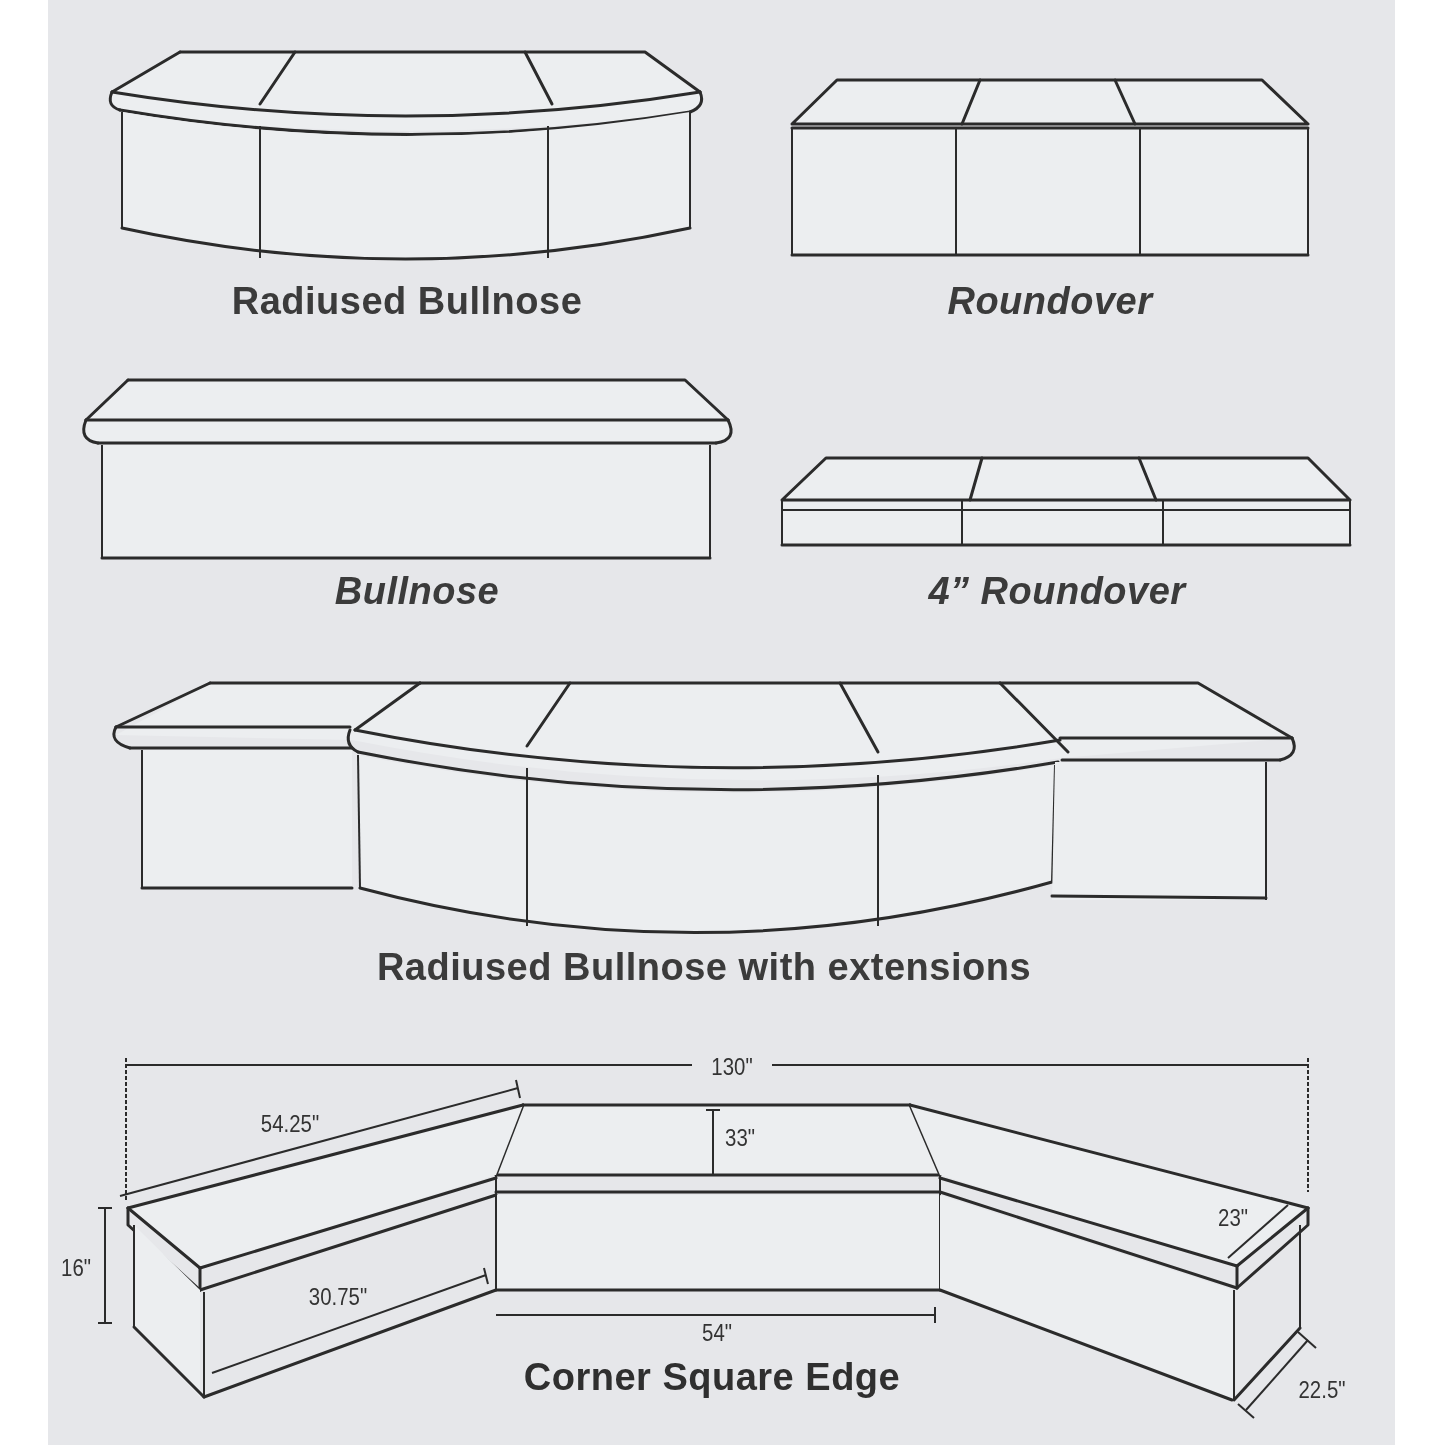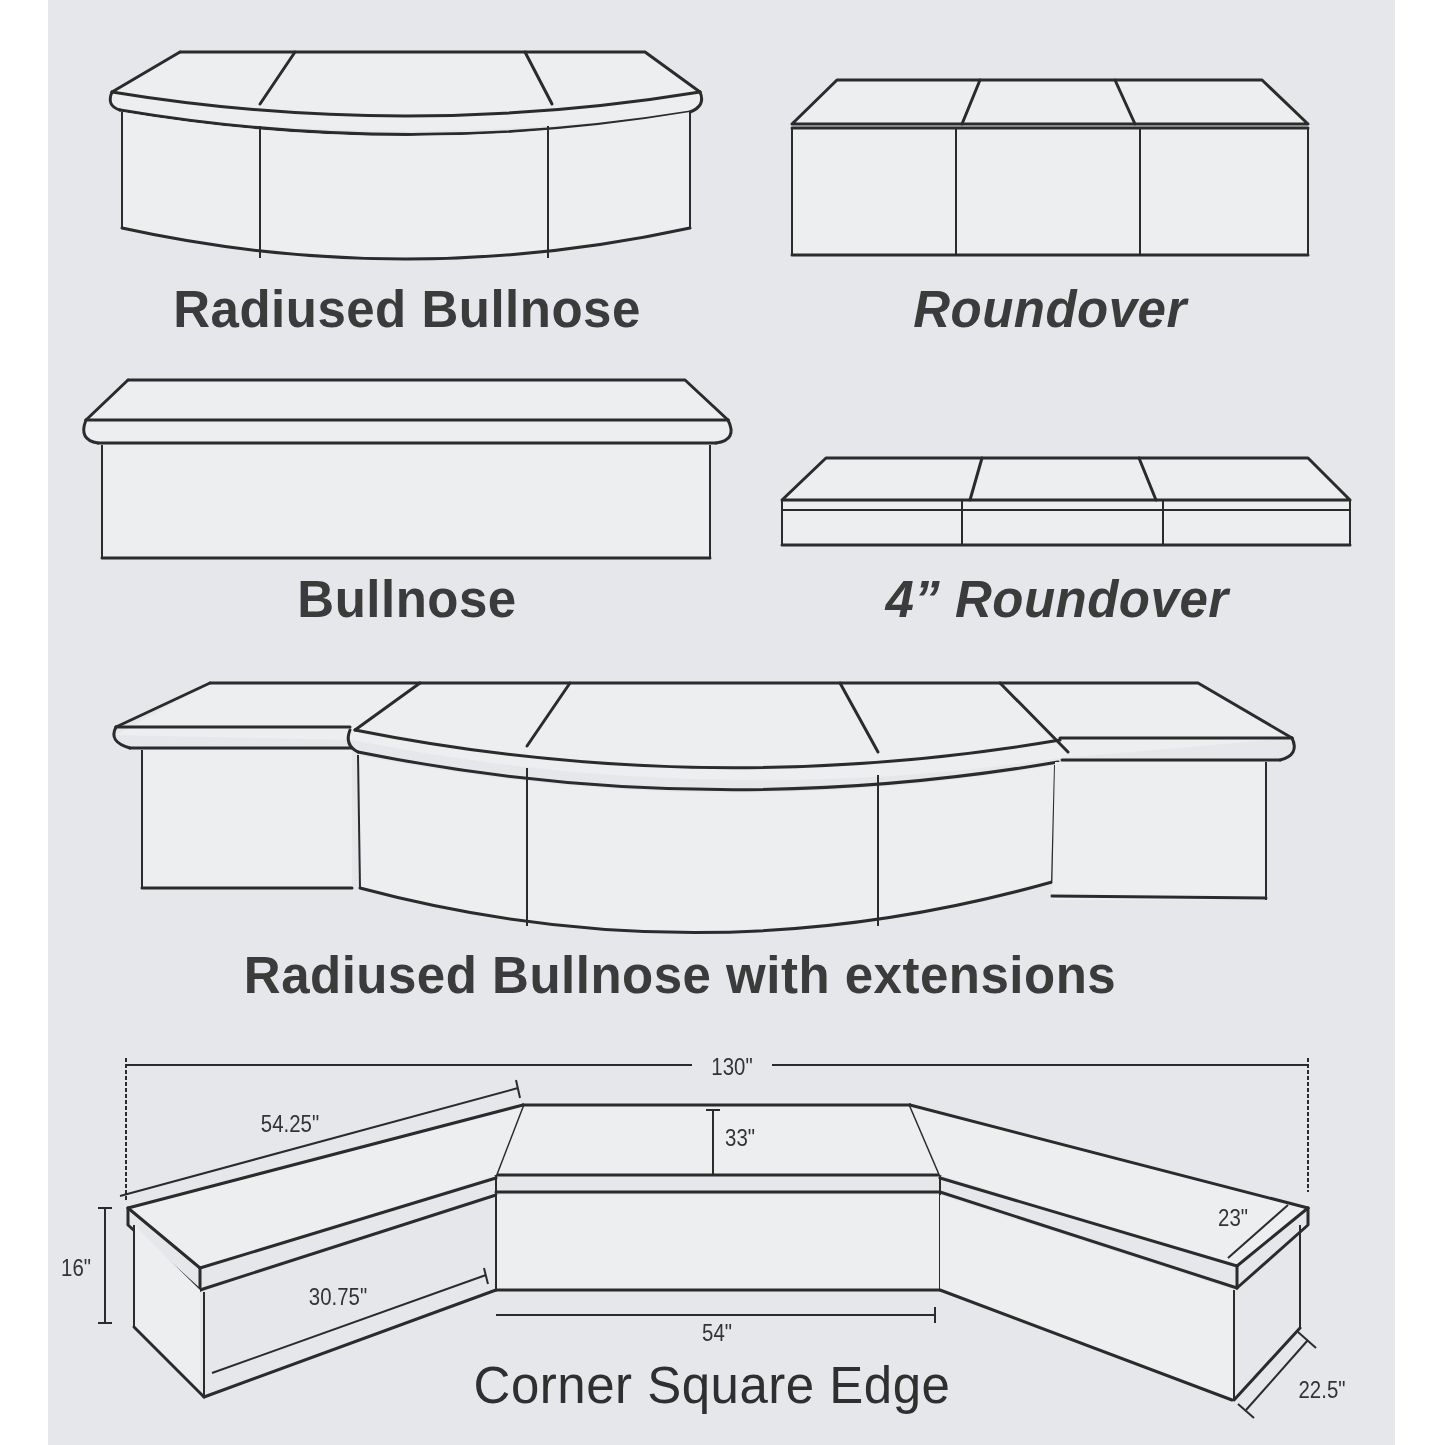--- a/index.html
+++ b/index.html
@@ -4,21 +4,21 @@
   <style>
     html, body { margin: 0; padding: 0; background: #ffffff; }
     body { width: 1445px; height: 1445px; position: relative; overflow: hidden; }
     .panel {
       position: absolute; left: 48px; top: 0; width: 1347px; height: 1445px;
       background: #e6e7ea;
     }
     svg.drawing { position: absolute; left: 0; top: 0; width: 1445px; height: 1445px; }
     .caption {
       position: absolute; font-family: "Liberation Sans", sans-serif;
-      font-weight: bold; color: #3b3b3b; font-size: 51px; white-space: nowrap;
+      font-weight: bold; color: #3b3b3b; font-size: 38px; white-space: nowrap;
       transform: translateX(-50%); letter-spacing: 0.5px;
     }
     .dim {
       position: absolute; font-family: "Liberation Sans", sans-serif;
       color: #333; font-size: 24px; white-space: nowrap; transform: translate(-50%, -50%) scaleX(0.85);
     }
     .ln { fill: none; stroke: #2b2b2b; stroke-width: 3; stroke-linejoin: round; stroke-linecap: round; }
     .thin { fill: none; stroke: #2b2b2b; stroke-width: 2; }
     .face { fill: #eceef0; }
   </style>
@@ -191,24 +191,24 @@
     <path class="ln" d="M1300,1328 L1234,1400"></path>
 
     <path class="thin" d="M1246,1410 L1308,1340"></path>
     <path class="thin" d="M1298,1332 L1316,1348"></path>
     <path class="thin" d="M1238,1404 L1254,1418"></path>
   </g>
 </svg>
 
 <div class="caption" style="left:407px; top:280px;">Radiused Bullnose</div>
 <div class="caption" style="left:1050px; top:280px;font-style:italic;">Roundover</div>
-<div class="caption" style="left:407px; top:570px;">Bullnose</div>
+<div class="caption" style="left:417px; top:570px;font-style:italic;">Bullnose</div>
 <div class="caption" style="left:1057px; top:570px;font-style:italic;">4” Roundover</div>
-<div class="caption" style="left:680px; top:946px;">Radiused Bullnose with extensions</div>
-<div class="caption" style="left:712px; top:1356px; font-weight:normal; color:#2f2f2f;">Corner Square Edge</div>
+<div class="caption" style="left:704px; top:946px;">Radiused Bullnose with extensions</div>
+<div class="caption" style="left:712px; top:1356px; font-weight:bold; color:#2f2f2f;">Corner Square Edge</div>
 
 <div class="dim" style="left:732px; top:1067px;">130"</div>
 <div class="dim" style="left:290px; top:1124px;">54.25"</div>
 <div class="dim" style="left:740px; top:1138px;">33"</div>
 <div class="dim" style="left:76px; top:1268px;">16"</div>
 <div class="dim" style="left:338px; top:1297px;">30.75"</div>
 <div class="dim" style="left:717px; top:1333px;">54"</div>
 <div class="dim" style="left:1233px; top:1218px;">23"</div>
 <div class="dim" style="left:1322px; top:1390px;">22.5"</div>
 

